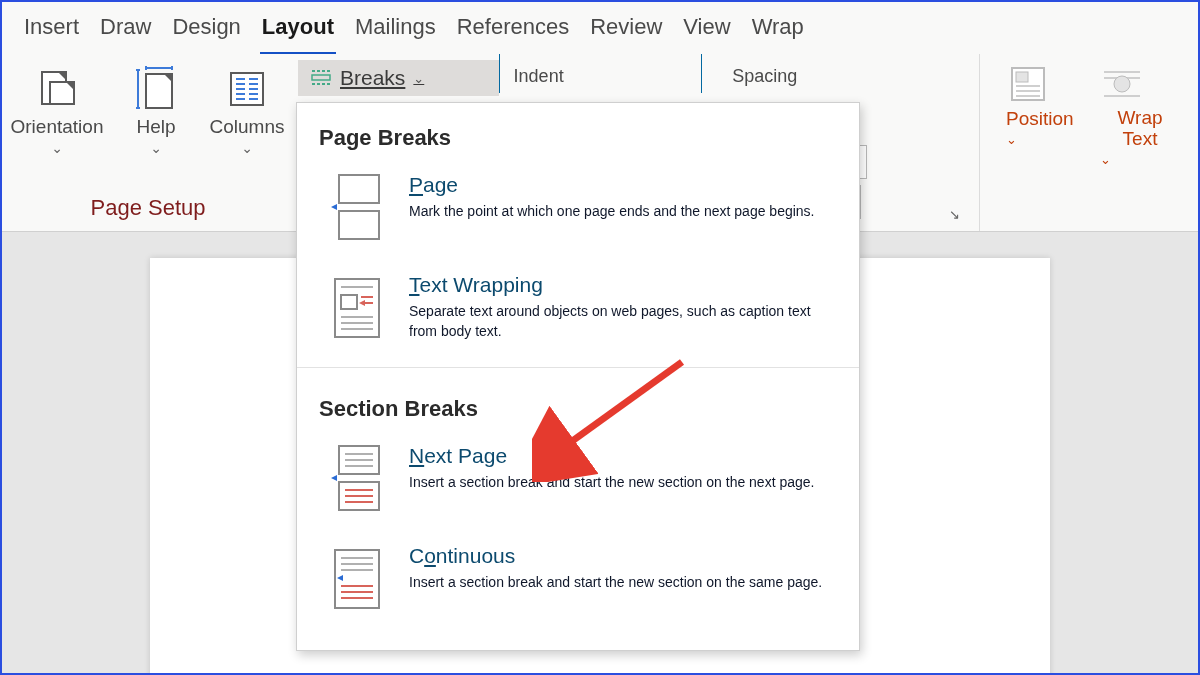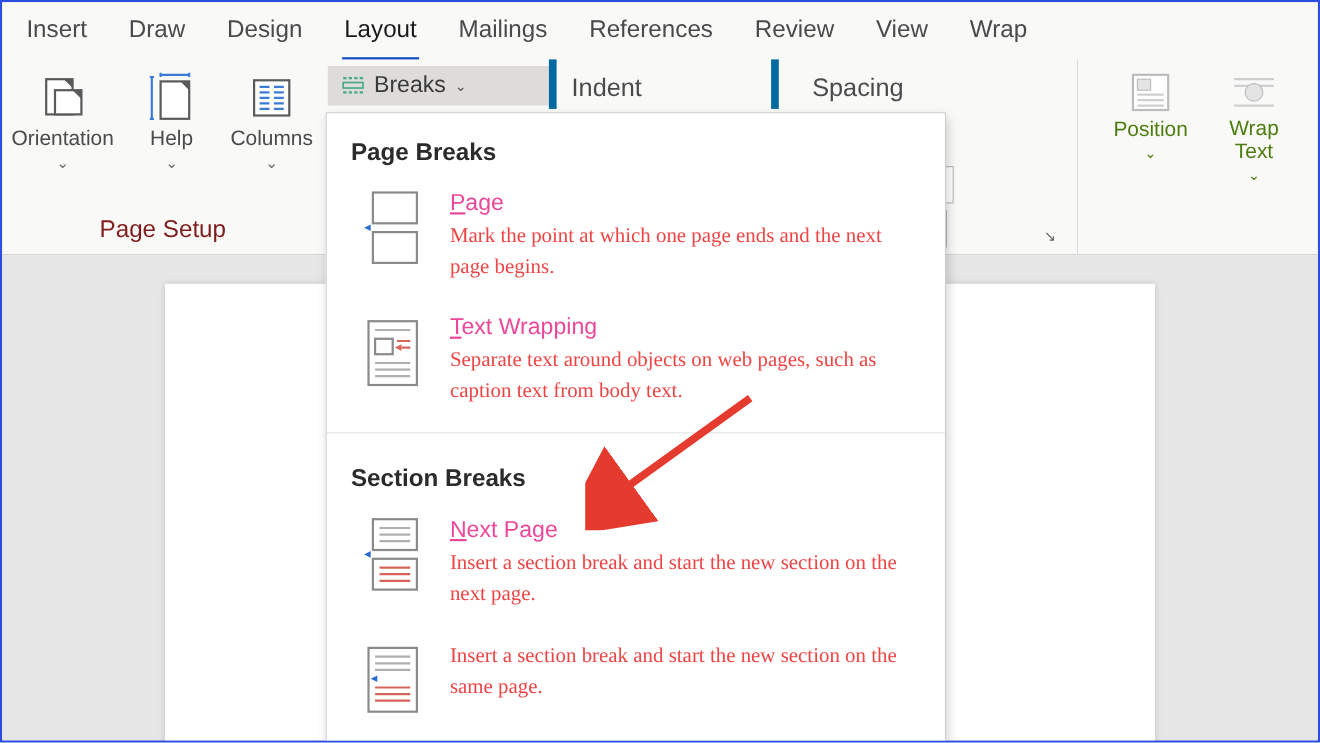--- a/index.html
+++ b/index.html
@@ -9,36 +9,36 @@
     width: 1200px;
     height: 675px;
     overflow: hidden;
     border: 2px solid #2b4ee0;
     position: relative;
   }
 
   
   .tabs {
     display: flex;
-    gap: 34px;
+    gap: 17px;
     padding: 8px 20px 0 20px;
     background: #f9f9f8;
     height: 52px;
     align-items: flex-start;
   }
   .tab {
     font-size: 22px;
     color: #4a4a4a;
     padding: 4px 2px 12px 2px;
     cursor: pointer;
   }
   .tab.active {
     color: #1a1a1a;
     border-bottom: 4px solid #1450c5;
-    font-weight: 400;
+    font-weight: 700;
   }
 
   
   .ribbon {
     display: flex;
     background: #f9f9f8;
     height: 178px;
     border-bottom: 1px solid #d0d0d0;
     position: relative;
   }
@@ -89,29 +89,30 @@
     display: inline-flex;
     align-items: center;
     gap: 8px;
     background: #dedcda;
     padding: 6px 12px;
     font-size: 21px;
     color: #3a3a3a;
     cursor: pointer;
     margin-top: 6px;
     margin-left: 4px;
+    text-decoration: underline;
   }
   .breaks-btn .mini-icon { width: 22px; height: 20px; }
 
   
   .mid-header {
-    font-size: 23px;
+    font-size: 18px;
     color: #4a4a4a;
     padding: 12px 0 6px 0;
-    border-left: 7px solid #0369a1;
+    border-left: 1px solid #0369a1;
     padding-left: 14px;
   }
   .spacing-block {
     display: flex;
     flex-direction: column;
     gap: 6px;
     padding-top: 52px;
     padding-left: 10px;
   }
   .row-label {
@@ -191,30 +192,29 @@
     padding: 12px 22px 18px 32px;
     cursor: pointer;
   }
   .menu-icon {
     width: 56px; height: 70px;
     flex-shrink: 0;
     display:flex; align-items:center; justify-content:center;
   }
   .menu-texts .title {
     font-size: 21px;
-    color: #ec4899;
+    color: #0c4a6e;
     margin-bottom: 4px;
   }
   .menu-texts .title .ul { text-decoration: underline; }
   .menu-texts .desc {
-    font-size: 19px;
-    color: #ef4444;
+    font-size: 14px;
+    color: #0f172a;
     line-height: 1.45;
     max-width: 430px;
-    font-family: Liberation Serif, serif;
   }
   .menu hr {
     border: none;
     border-top: 1px solid #e2e2e2;
     margin: 6px 0;
   }
 
   
   .arrow {
     position: absolute;
@@ -224,22 +224,22 @@
 
   
   .right-group {
     display:flex;
     gap:14px;
     padding:10px 18px 0 26px;
     border-left:1px solid #dcdcdc;
     margin-left:8px;
   }
   .right-big {
-    display:flex; flex-direction:column; align-items:center;
-    color:#4d7c0f; font-size:19px; width:80px;
+    display:flex; flex-direction:column; align-items:flex-start;
+    color:#c2410c; font-size:19px; width:80px;
   }
   .right-big .ico { width:44px; height:40px; margin-bottom:4px; }
   .right-big .chev { font-size:13px; margin-top:2px; }
 </style>
 </head>
 <body>
 
 <div class="tabs">
   <div class="tab">Insert</div>
   <div class="tab">Draw</div>
@@ -457,20 +457,21 @@
         <line x1="12" y1="14" x2="44" y2="14" stroke="#b0b0b0" stroke-width="2"></line>
         <line x1="12" y1="20" x2="44" y2="20" stroke="#b0b0b0" stroke-width="2"></line>
         <line x1="12" y1="26" x2="44" y2="26" stroke="#b0b0b0" stroke-width="2"></line>
         <polygon points="8,34 14,31 14,37" fill="#2b6cd4"></polygon>
         <line x1="12" y1="42" x2="44" y2="42" stroke="#d8645b" stroke-width="2"></line>
         <line x1="12" y1="48" x2="44" y2="48" stroke="#d8645b" stroke-width="2"></line>
         <line x1="12" y1="54" x2="44" y2="54" stroke="#d8645b" stroke-width="2"></line>
       </svg>
     </div>
     <div class="menu-texts">
+      <div class="title">C<span style="text-decoration:underline">o</span>ntinuous</div>
       <div class="desc">Insert a section break and start the new section on the same page.</div>
     </div>
   </div>
 </div>
 
 <svg class="arrow" width="170" height="130" style="left:530px;top:350px">
   <defs>
     <marker id="ah" markerWidth="14" markerHeight="14" refX="3" refY="6" orient="auto">
       <polygon points="0,0 12,6 0,12" fill="#e53a2e"></polygon>
     </marker>

